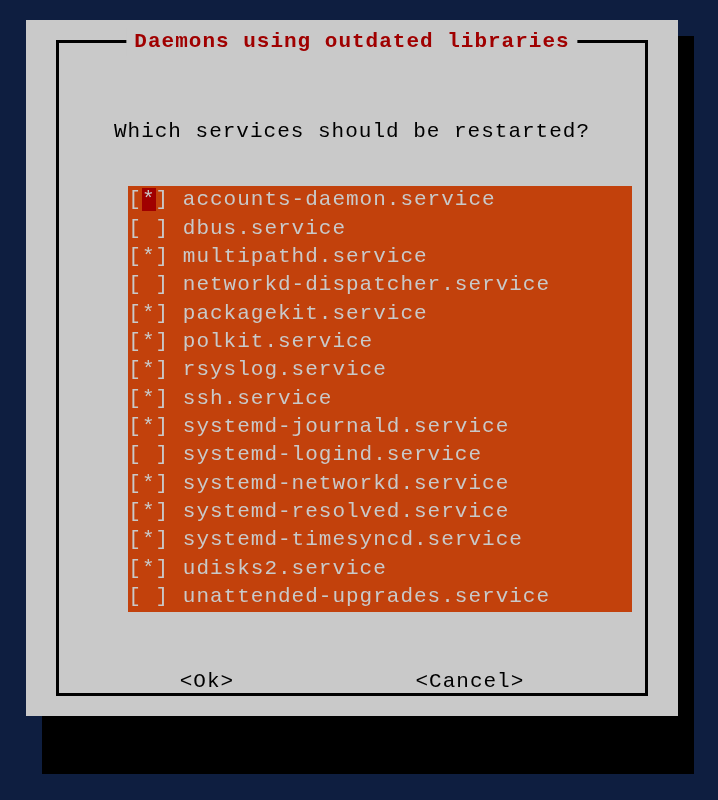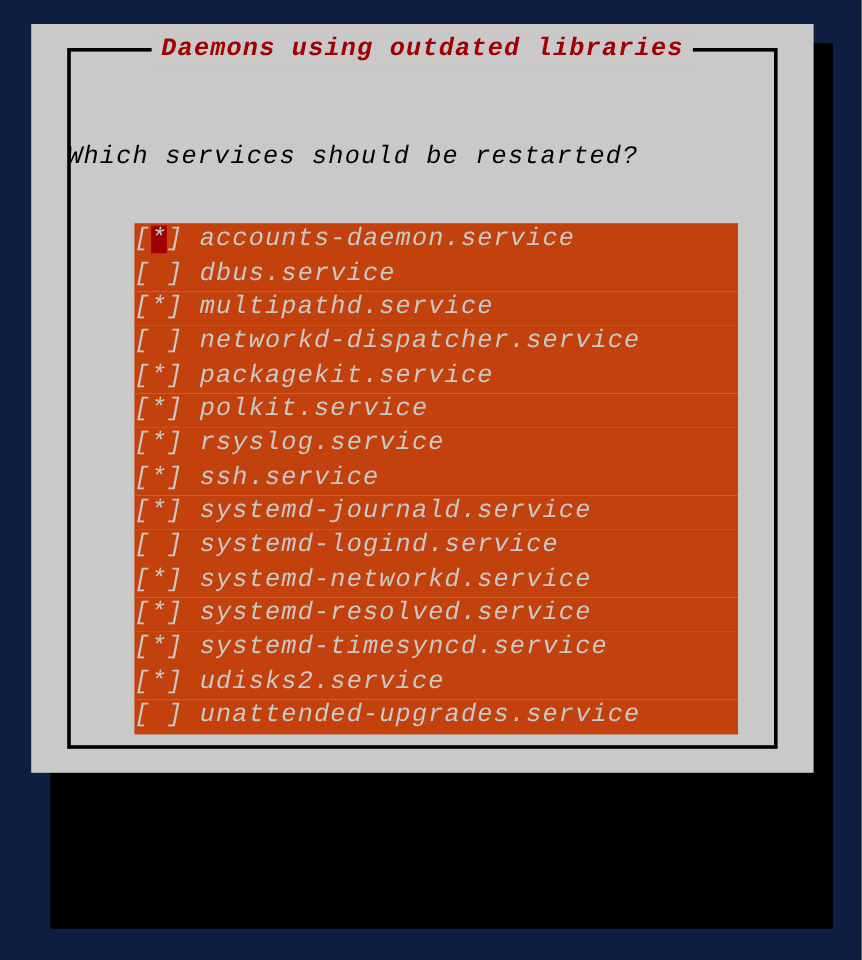--- a/index.html
+++ b/index.html
@@ -23,24 +23,23 @@
       left: 42px;
       width: 652px;
       height: 738px;
       background: #000;
     }
     .dialog {
       position: absolute;
       top: 20px;
       left: 26px;
       width: 652px;
-      height: 624px;
+      height: 696px;
       background: #c9c9c9;
       padding: 0;
-      font-style: italic;
     }
     .frame {
       position: absolute;
       top: 20px;
       left: 30px;
       right: 30px;
       bottom: 20px;
       border: 3px solid #000;
     }
     .title {
@@ -55,20 +54,21 @@
       white-space: nowrap;
       z-index: 2;
       letter-spacing: 1px;
     }
     .content {
       position: absolute;
       top: 50px;
       left: 30px;
       right: 30px;
       bottom: 30px;
+      text-align: center;
     }
     .prompt {
       color: #000;
       margin-top: 48px;
       margin-left: 0px;
       letter-spacing: 1px;
     }
     .list {
       margin-top: 40px;
       margin-left: 56px;
@@ -101,15 +101,16 @@
 
 <div class="shadow"></div>
 <div class="dialog">
   <div class="frame"></div>
   <div class="title">Daemons using outdated libraries</div>
   <div class="content">
     <div class="prompt">Which services should be restarted?</div>
     <div class="list" id="list"><div class="row"><span>[</span><span class="cursor">*</span><span>] </span><span>accounts-daemon.service          </span></div><div class="row"><span>[</span><span> </span><span>] </span><span>dbus.service                     </span></div><div class="row"><span>[</span><span>*</span><span>] </span><span>multipathd.service               </span></div><div class="row"><span>[</span><span> </span><span>] </span><span>networkd-dispatcher.service      </span></div><div class="row"><span>[</span><span>*</span><span>] </span><span>packagekit.service               </span></div><div class="row"><span>[</span><span>*</span><span>] </span><span>polkit.service                   </span></div><div class="row"><span>[</span><span>*</span><span>] </span><span>rsyslog.service                  </span></div><div class="row"><span>[</span><span>*</span><span>] </span><span>ssh.service                      </span></div><div class="row"><span>[</span><span>*</span><span>] </span><span>systemd-journald.service         </span></div><div class="row"><span>[</span><span> </span><span>] </span><span>systemd-logind.service           </span></div><div class="row"><span>[</span><span>*</span><span>] </span><span>systemd-networkd.service         </span></div><div class="row"><span>[</span><span>*</span><span>] </span><span>systemd-resolved.service         </span></div><div class="row"><span>[</span><span>*</span><span>] </span><span>systemd-timesyncd.service        </span></div><div class="row"><span>[</span><span>*</span><span>] </span><span>udisks2.service                  </span></div><div class="row"><span>[</span><span> </span><span>] </span><span>unattended-upgrades.service      </span></div></div>
     <div class="buttons">
       <span class="btn">&lt;Ok&gt;</span>
+      <span class="btn">&lt;Cancel&gt;</span>
     </div>
   </div>
 </div>
 
 </body></html>

